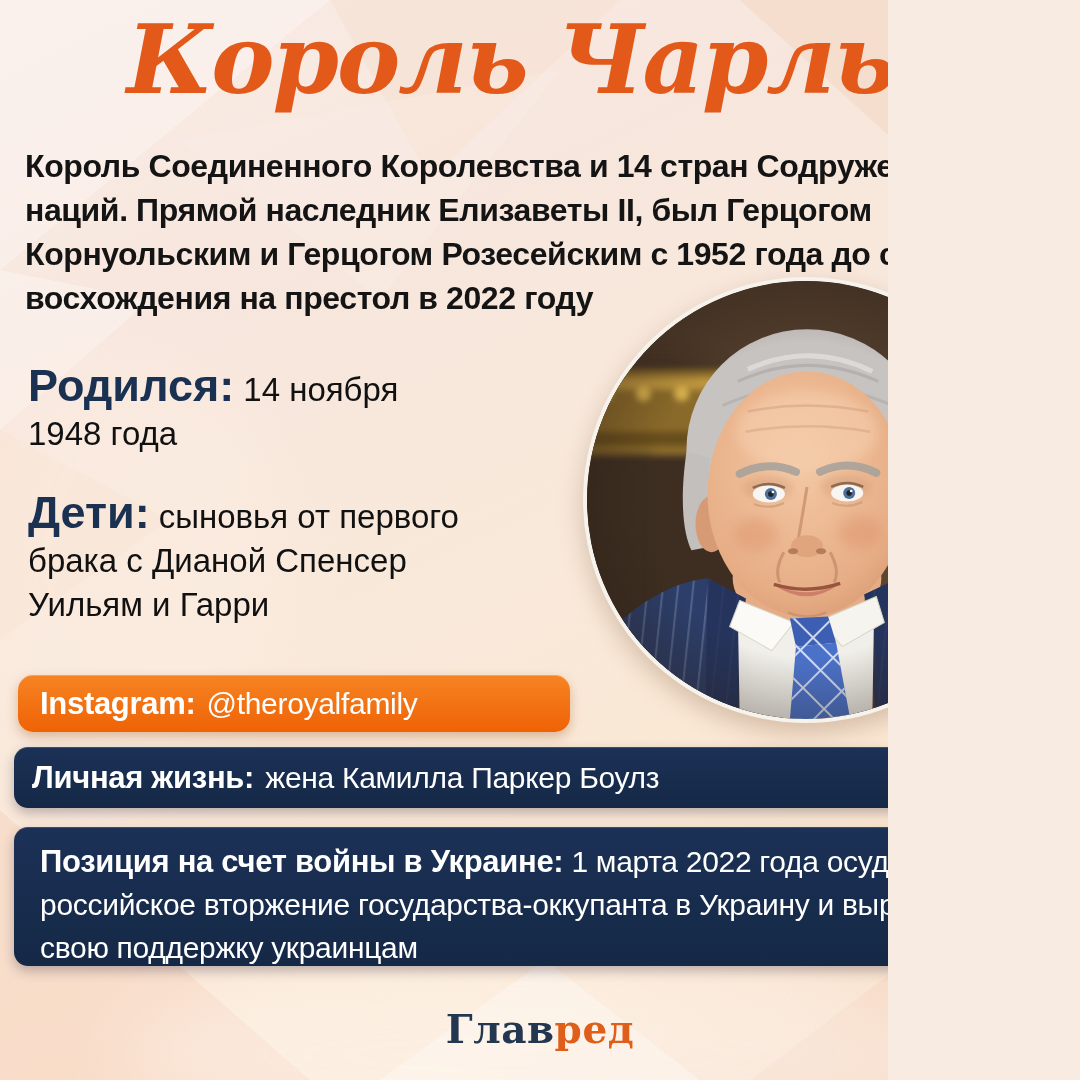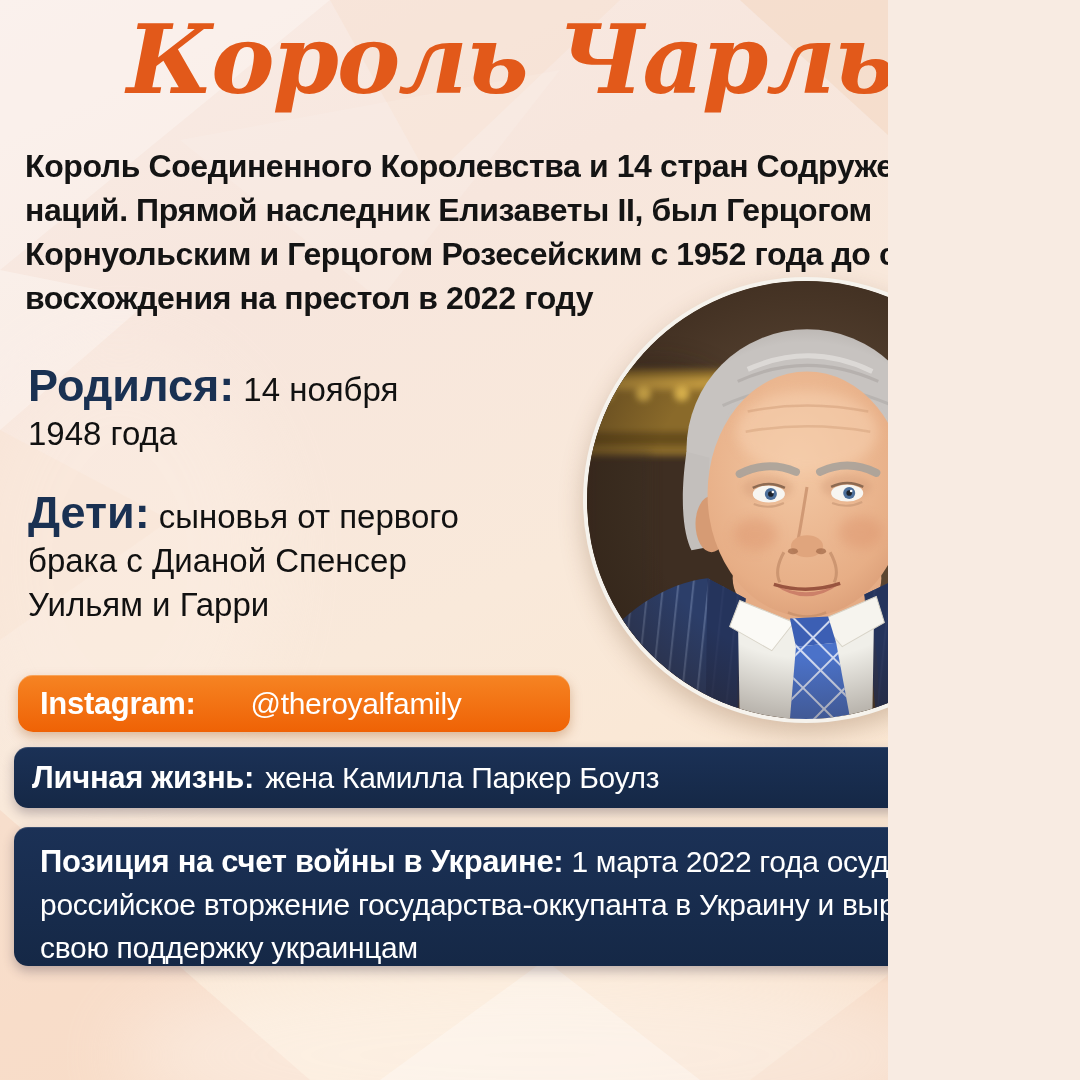--- a/index.html
+++ b/index.html
@@ -47,21 +47,20 @@
     position:absolute;display:flex;align-items:center;
     color:#ffffff;box-sizing:border-box;letter-spacing:-0.3px;
   }
   .bar .bar-label{font-weight:700;font-size:31px;white-space:nowrap;margin-right:11px;}
   .bar .bar-value{font-size:30px;}
   .instagram-bar{
     left:18px;top:675px;width:552px;height:57px;
     border-radius:15px;padding:0 18px 0 22px;
     background:linear-gradient(180deg,#f68423 0%,#ef6205 100%);
     box-shadow:0 5px 12px rgba(160,85,30,0.35), inset 0 1px 0 rgba(255,255,255,0.25);
-    gap:44px;
   }
   .navy{
     background:linear-gradient(180deg,#1b3156 0%,#152846 100%);
     box-shadow:0 5px 12px rgba(45,35,60,0.30), inset 0 1px 0 rgba(255,255,255,0.15);
   }
   .personal-bar{
     left:14px;top:747px;width:1050px;height:61px;
     border-radius:14px;padding:0 18px 0 18px;
   }
   .position-bar{
@@ -253,14 +252,17 @@
 
   <div class="bar navy personal-bar">
     <span class="bar-label">Личная жизнь:</span>
     <span class="bar-value">жена Камилла Паркер Боулз</span>
   </div>
 
   <div class="bar navy position-bar">
     <span class="bar-label">Позиция на счет войны в Украине:</span><span class="bar-value">1 марта 2022 года осудил российское вторжение государства-оккупанта в Украину и выразил свою поддержку украинцам</span>
   </div>
 
+  <p class="logo">
+    <span class="logo-dark">Глав</span><span class="logo-orange">ред</span>
+  </p>
 
 </div>
 
 </body></html>

